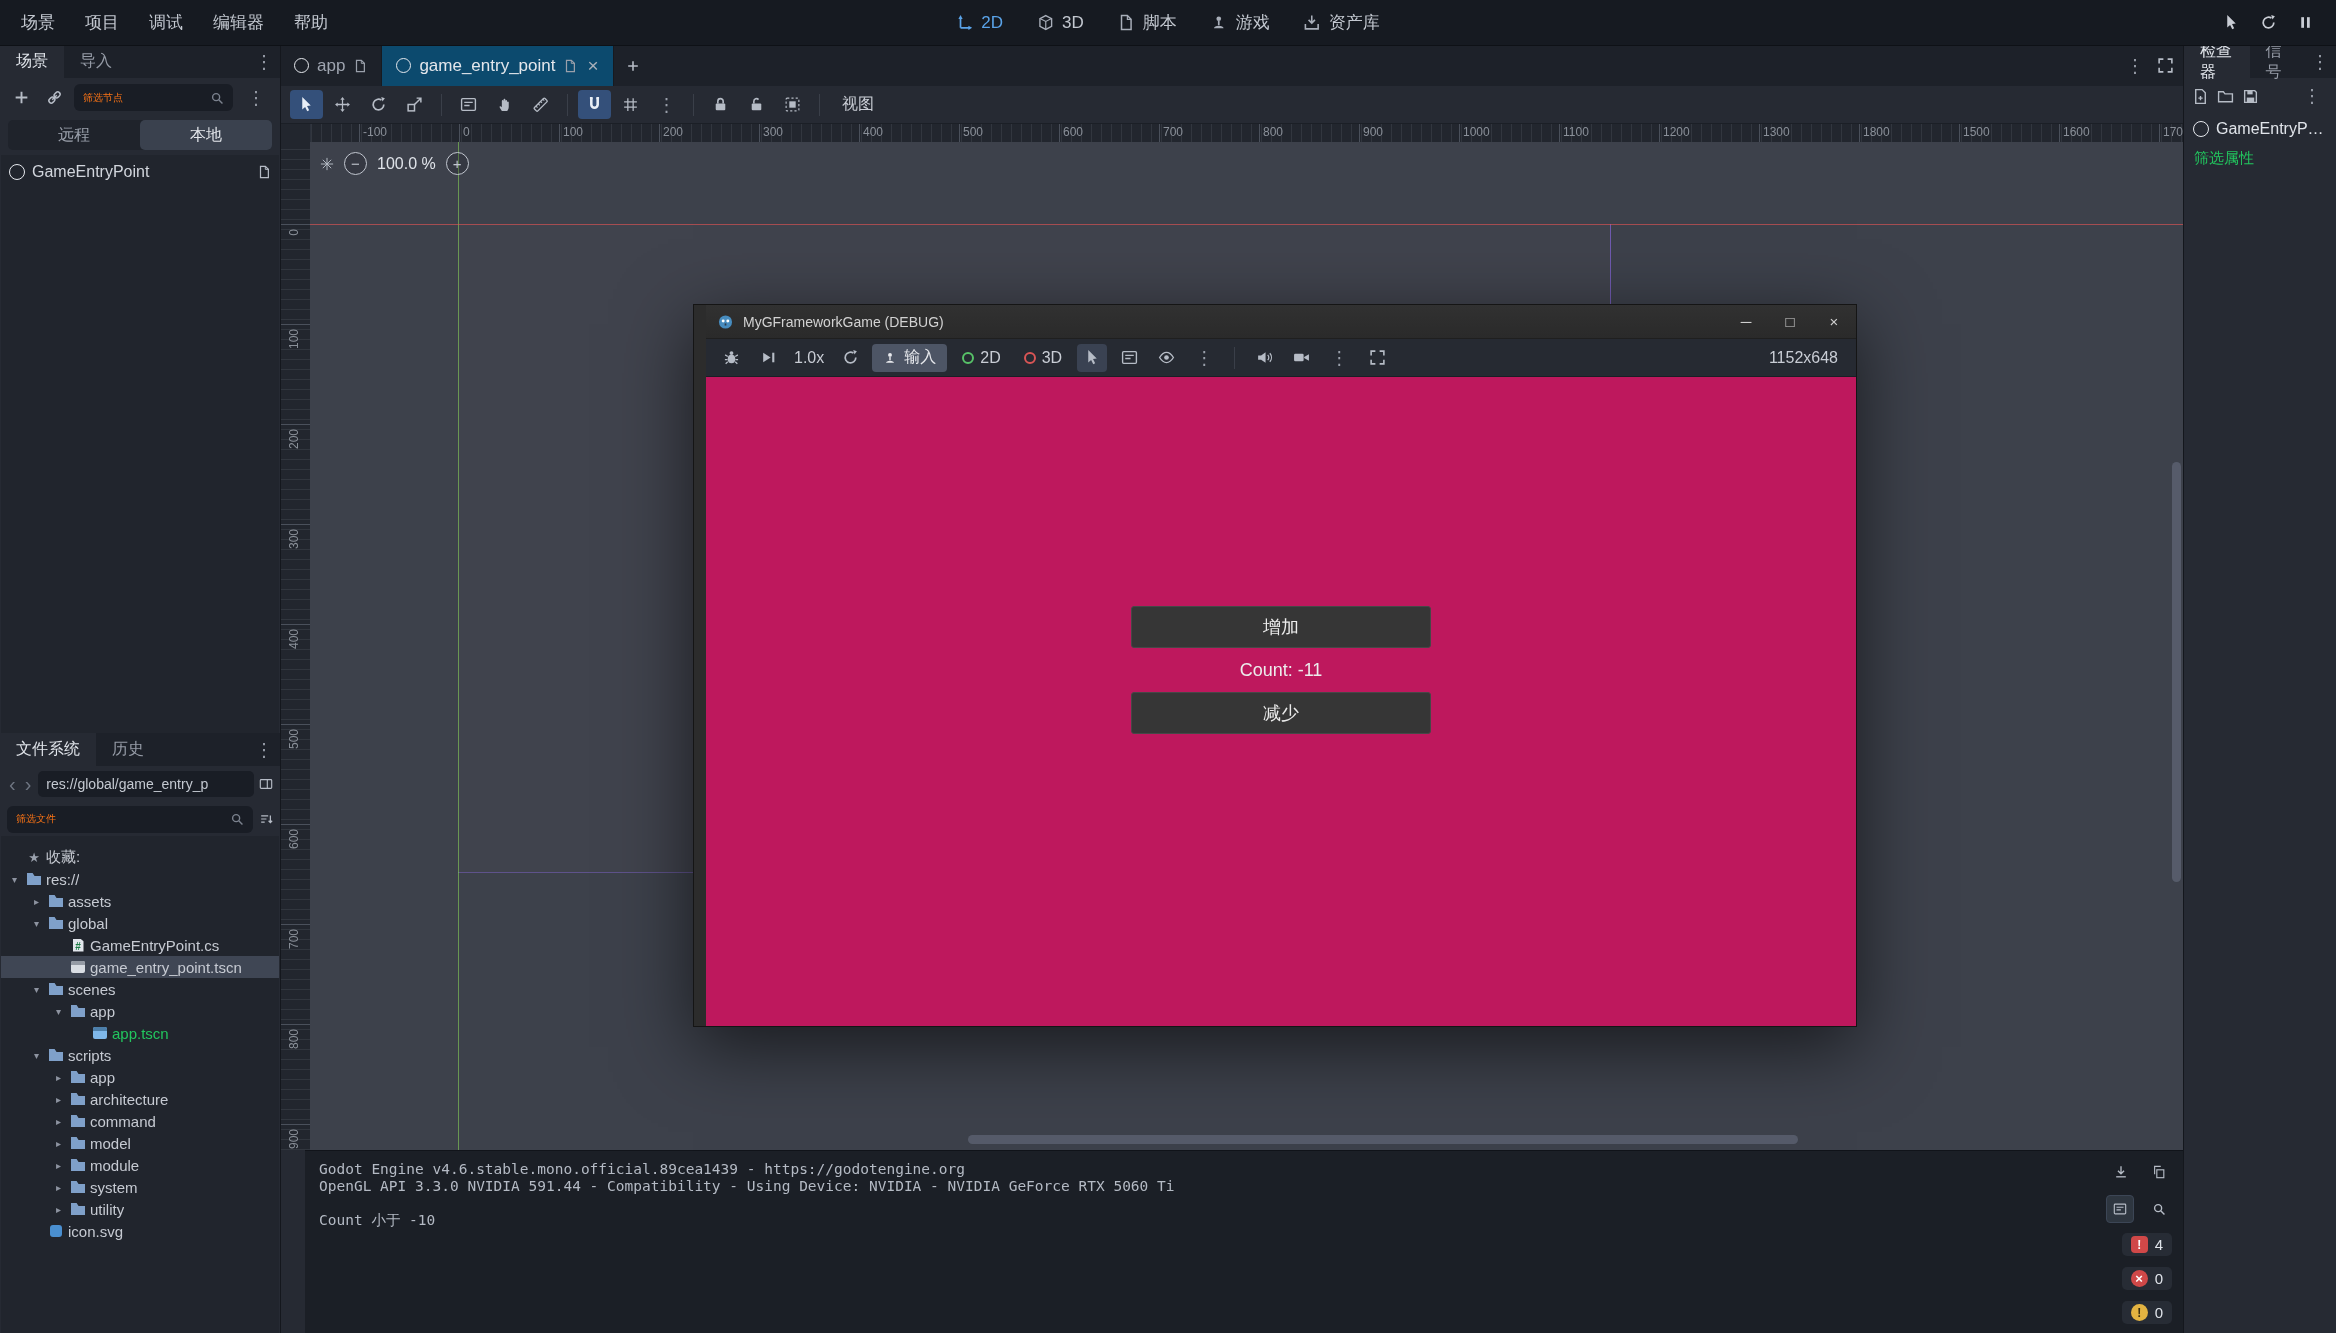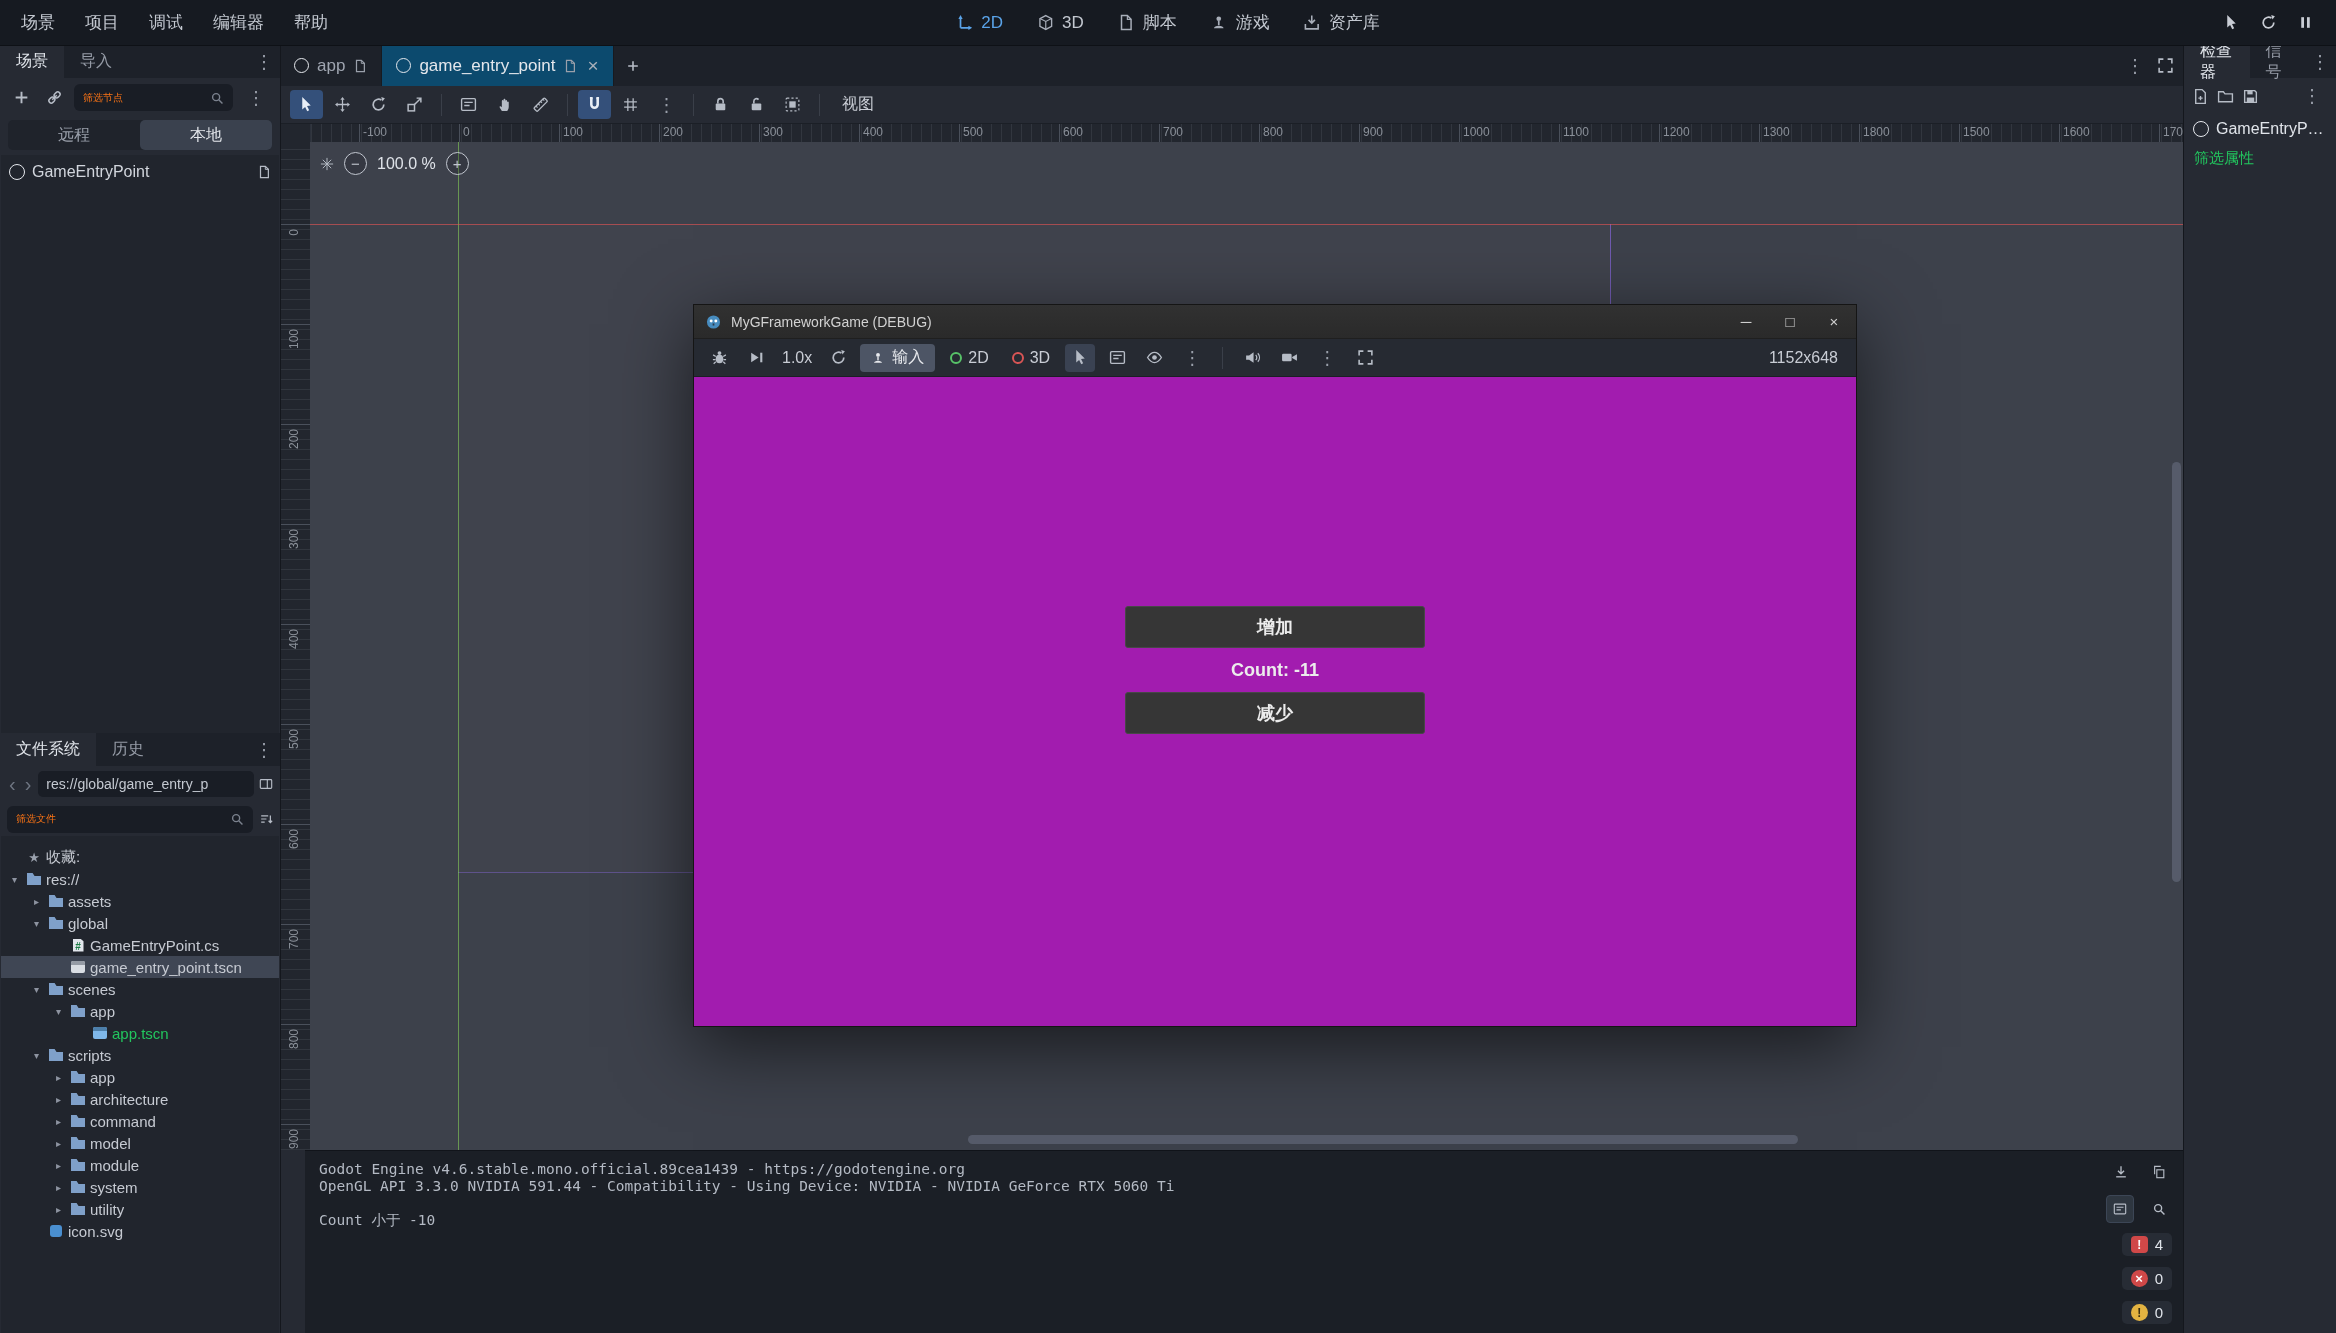--- a/index.html
+++ b/index.html
@@ -134,36 +134,36 @@
 
   
   .right-dock{position:absolute;right:0;top:45px;width:152px;bottom:0;background:#262a33;border-left:1px solid #14171d;display:flex;flex-direction:column;z-index:10;}
   .insp-toolbar{height:36px;display:flex;align-items:center;gap:8px;padding:0 8px;flex:none;}
   .insp-node{height:30px;display:flex;align-items:center;gap:7px;padding:0 9px;color:#e0e4ea;font-size:16px;flex:none;}
   .insp-node .name{white-space:nowrap;overflow:hidden;text-overflow:ellipsis;}
   .insp-filter{height:28px;display:flex;align-items:center;padding:0 10px;color:#22c55e;font-size:15px;flex:none;}
 
   
   .game-window{position:absolute;left:693px;top:304px;width:1164px;height:723px;z-index:50;display:flex;flex-direction:column;
-    background:#2c2c2c;border:1px solid #151515;box-shadow:0 20px 70px rgba(0,0,0,.6);box-sizing:border-box;}
+    background:#2c2c2c;border:1px solid #151515;box-shadow:0 20px 70px rgba(0,0,0,.6);box-sizing:border-box;padding-left:12px;}
   .gw-titlebar{height:33px;background:linear-gradient(#313131,#2a2a2a);display:flex;align-items:center;gap:9px;padding-left:11px;border-bottom:1px solid #1f1f1f;flex:none;}
   .gw-title{font-size:14px;color:#d2d2d2;}
   .gw-controls{margin-left:auto;display:flex;height:100%;}
   .gw-ctrl{width:44px;display:flex;align-items:center;justify-content:center;color:#cfcfcf;font-size:15px;}
   .gw-toolbar{height:37px;background:#262a32;border-bottom:1px solid #1b1e25;display:flex;align-items:center;gap:7px;padding:0 10px;flex:none;}
   .gw-tool{width:30px;height:28px;display:flex;align-items:center;justify-content:center;border-radius:4px;}
   .gw-tool.boxed{background:#3a4252;}
   .gw-speed{color:#c9cdd5;font-size:16px;padding:0 4px;}
   .input-btn{display:flex;align-items:center;gap:7px;height:28px;padding:0 11px;background:#4d5565;border-radius:4px;color:#e8eaee;font-size:16px;}
   .mode-btn{display:flex;align-items:center;gap:6px;height:28px;padding:0 8px;color:#c9cdd5;font-size:16px;border-radius:4px;}
   .ring{width:12px;height:12px;border-radius:50%;box-sizing:border-box;}
   .ring.green{border:2.5px solid #57c268;}
   .ring.red{border:2.5px solid #d95555;}
   .gw-res{margin-left:auto;color:#c9cdd5;font-size:16px;padding-right:8px;}
-  .gw-content{flex:1;position:relative;background:#a21caf;font-weight:bold;}
+  .gw-content{flex:1;position:relative;background:#be185d;}
   .gw-stack{position:absolute;left:50%;top:229px;transform:translateX(-50%);display:flex;flex-direction:column;align-items:center;}
   .gw-btn{width:300px;height:42px;background:#363636;border:1px solid #474747;border-radius:3px;color:#ececec;font-size:18px;display:flex;align-items:center;justify-content:center;box-sizing:border-box;}
   .gw-count{margin:12px 0 11px 0;font-size:18px;color:#ececec;}
 </style>
 </head>
 <body>
 
 <svg width="0" height="0" style="position:absolute" aria-hidden="true">
   <defs>
     <symbol id="i-2d" viewBox="0 0 16 16">

